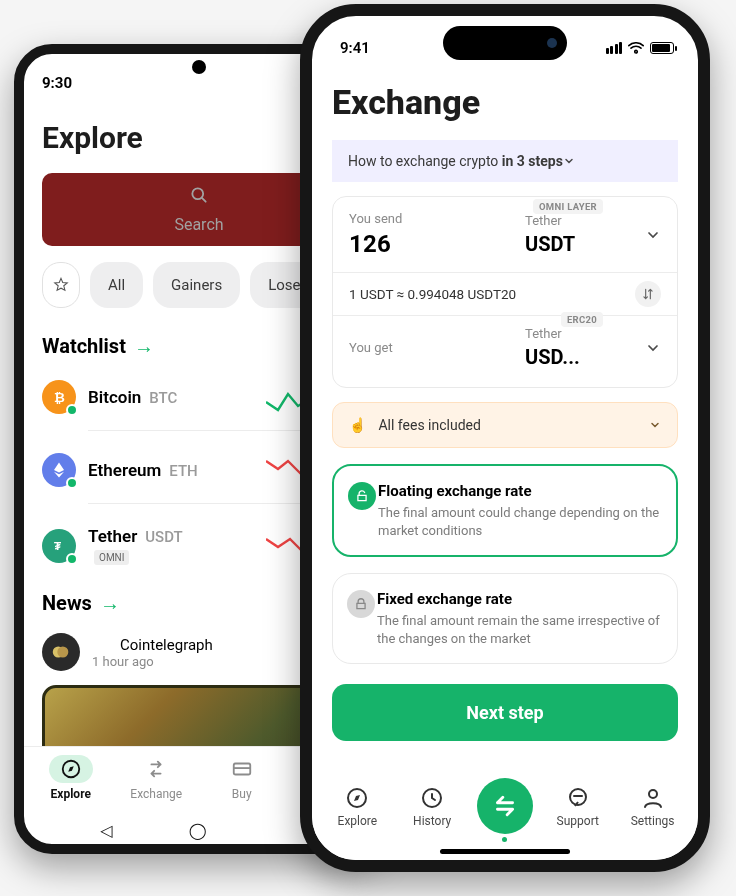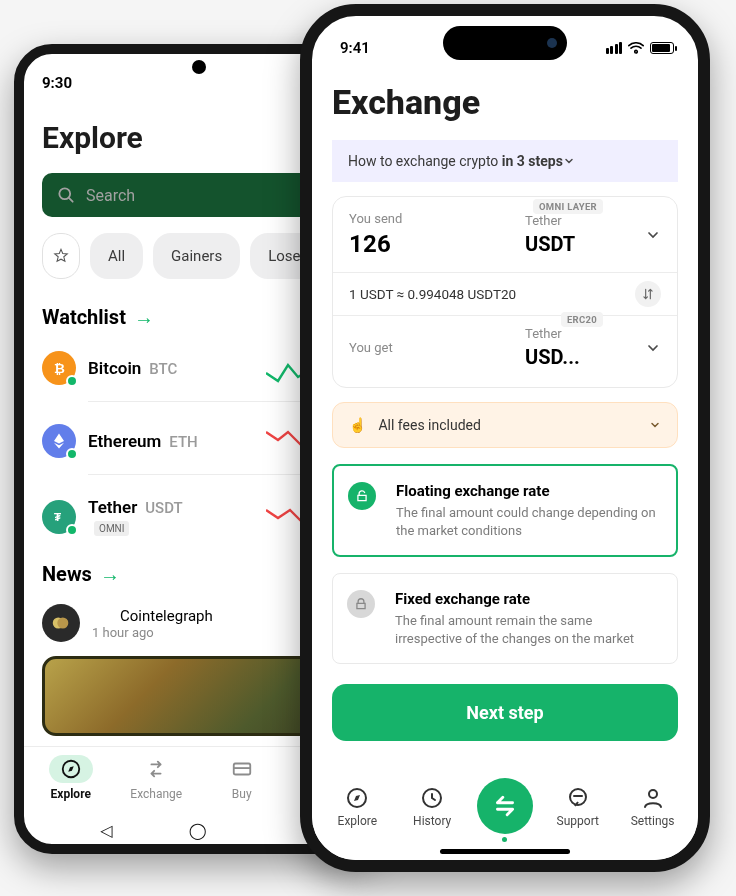--- a/index.html
+++ b/index.html
@@ -25,21 +25,21 @@
     position:absolute; left:50%; top:6px; transform:translateX(-50%);
     width:14px;height:14px;border-radius:50%;background:#000;
   }
   .phone.a .statusbar{ display:flex; align-items:center; padding:14px 18px 0 18px; height:44px; }
   .phone.a .statusbar .t { font-size:15px; font-weight:700; }
 
   .a-screen { padding: 0 18px; height: calc(100% - 44px - 70px - 28px); overflow:hidden; }
   .a-title-row{ display:flex; align-items:center; justify-content:space-between; margin-top:22px; }
   .a-title{ font-size:30px; font-weight:700; color:#1d1d1d; }
   .a-changelly{ font-size:16px; color:#333; margin-right:-4px; }
-  .a-search{ display:flex; align-items:center; gap:10px; background:#14532d; border-radius:10px; padding:12px 14px; margin-top:18px; color:#a1a1a1;}
+  .a-search{ display:flex; align-items:center; gap:10px; background:#7f1d1d; border-radius:10px; padding:12px 14px; margin-top:18px; color:#a1a1a1;flex-direction:column;}
   .a-chips{ display:flex; gap:10px; margin-top:16px; overflow:hidden; }
   .chip{ background:#eeeeef; border-radius:18px; padding:14px 18px; font-size:15px; color:#3b3b3b; white-space:nowrap; }
   .chip.star{ padding:8px 10px; display:flex; align-items:center; justify-content:center; background:#fff; border:1px solid #e1e1e1;}
   .a-section{ display:flex; align-items:center; gap:8px; margin-top:26px; font-size:20px; font-weight:700; }
   .arrow-right{ color:#12b76a; font-weight:900; }
   .coin-row{ display:flex; align-items:center; gap:12px; margin-top:22px; }
   .coin-ic{ width:34px;height:34px;border-radius:50%; display:flex;align-items:center;justify-content:center; position:relative; }
   .coin-ic .corner{ position:absolute; right:-2px; bottom:-2px; width:12px;height:12px;border-radius:50%; background:#12b76a; border:2px solid #fff; }
   .coin-ic.btc{ background:#f7931a; }
   .coin-ic.eth{ background:#627eea; }
@@ -100,21 +100,21 @@
   .coin-col{ width:110px; position:relative;}
   .net-tag{ position:absolute; top:-14px; right:32px; font-size:9.5px; font-weight:700; letter-spacing:.3px; color:#888; background:#f3f3f3; border-radius:4px; padding:2px 6px;}
   .coin-lab{ font-size:13px; color:#8a8a8a; }
   .coin-val{ font-size:20px; font-weight:700; margin-top:4px; white-space:nowrap; overflow:hidden; text-overflow:ellipsis; max-width:80px;}
   .chev{ color:#4a4a4a; }
   .rate-row{ display:flex; align-items:center; justify-content:space-between; padding:8px 16px; font-size:13.5px; color:#333; }
   .swap-ic{ width:26px;height:26px;border-radius:50%;background:#f1f1f1;display:flex;align-items:center;justify-content:center;color:#666;font-size:13px;}
   .b-hr{ height:1px;background:#ececec; margin:0 0;}
   .fees-row{ margin-top:14px; border-radius:12px; padding:14px 16px; background:#fff3e6; border:1px solid #ffe0bf; display:flex; align-items:center; gap:12px; font-size:14px; color:#343434;}
   .fees-row .chev{ margin-left:auto; color:#7a5b2f; }
-  .rate-card{ margin-top:16px; border-radius:8px; padding:16px 16px 16px 14px; display:flex; gap:20px; }
+  .rate-card{ margin-top:16px; border-radius:19px; padding:16px 16px 16px 14px; display:flex; gap:2px; }
   .rate-card.sel{ border:2px solid #16b36a; }
   .rate-card.unsel{ border:1px solid #e9e9e9; }
   .rate-ic{ width:28px;height:28px;border-radius:50%; display:flex;align-items:center;justify-content:center; flex-shrink:0; color:#fff;}
   .rate-ic.g{ background:#16b36a;} .rate-ic.gr{ background:#d8d8d8; color:#888;}
   .rate-h{ font-size:15px; font-weight:700; margin-bottom:4px;}
   .rate-d{ font-size:13px; color:#7c7c7c; line-height:1.35;}
   .next-btn{ margin-top:20px; background:#16b36a; color:#fff; font-size:18px; font-weight:700; text-align:center; padding:18px; border-radius:14px;}
 
   .b-tabbar{ position:absolute; bottom:0; left:0; right:0; height:86px; background:#fff;
     display:flex; justify-content:space-around; align-items:flex-start; padding:12px 8px 0 8px; }

